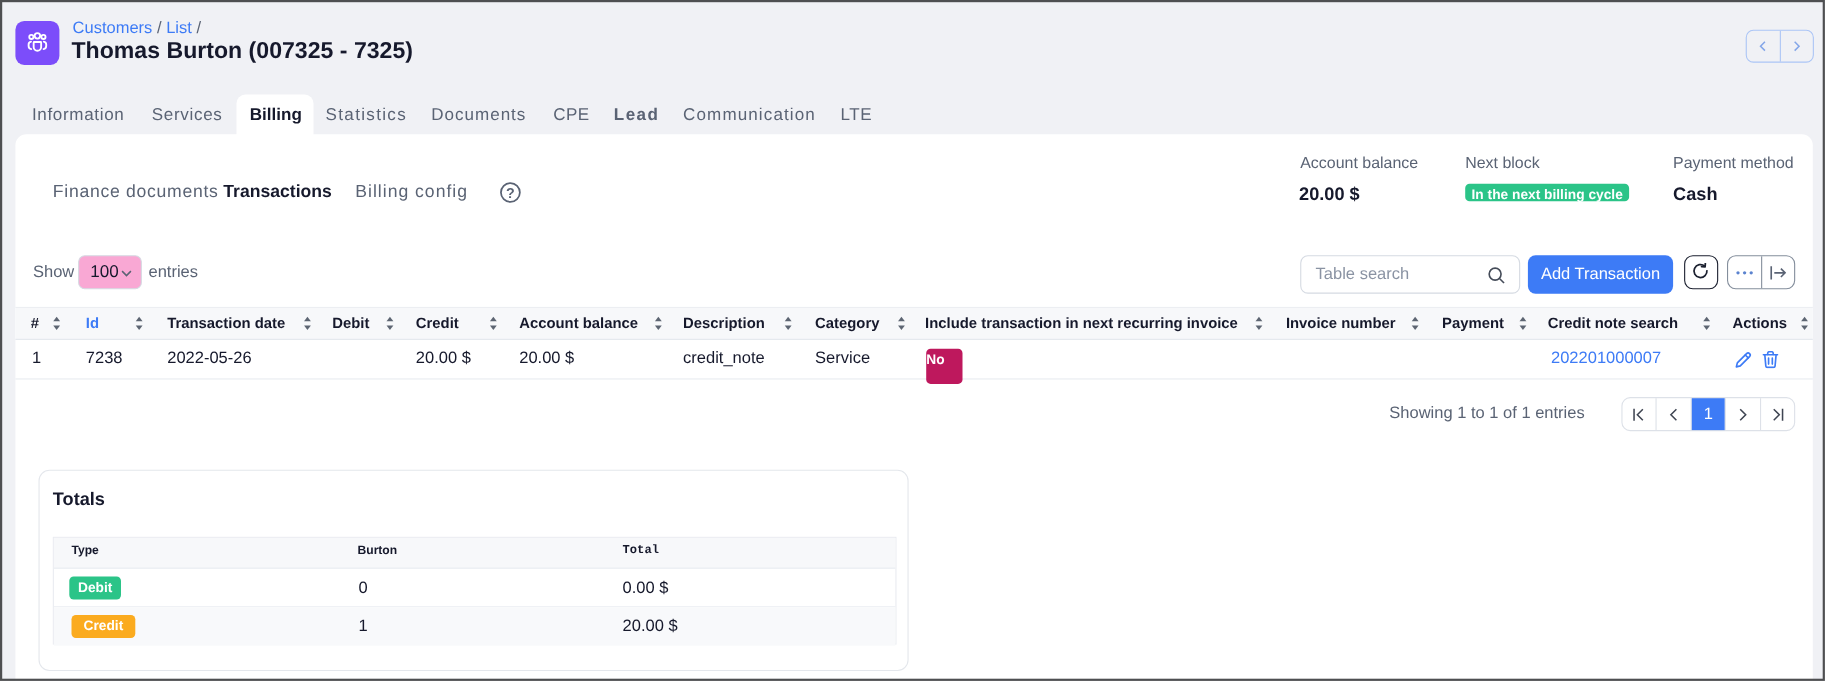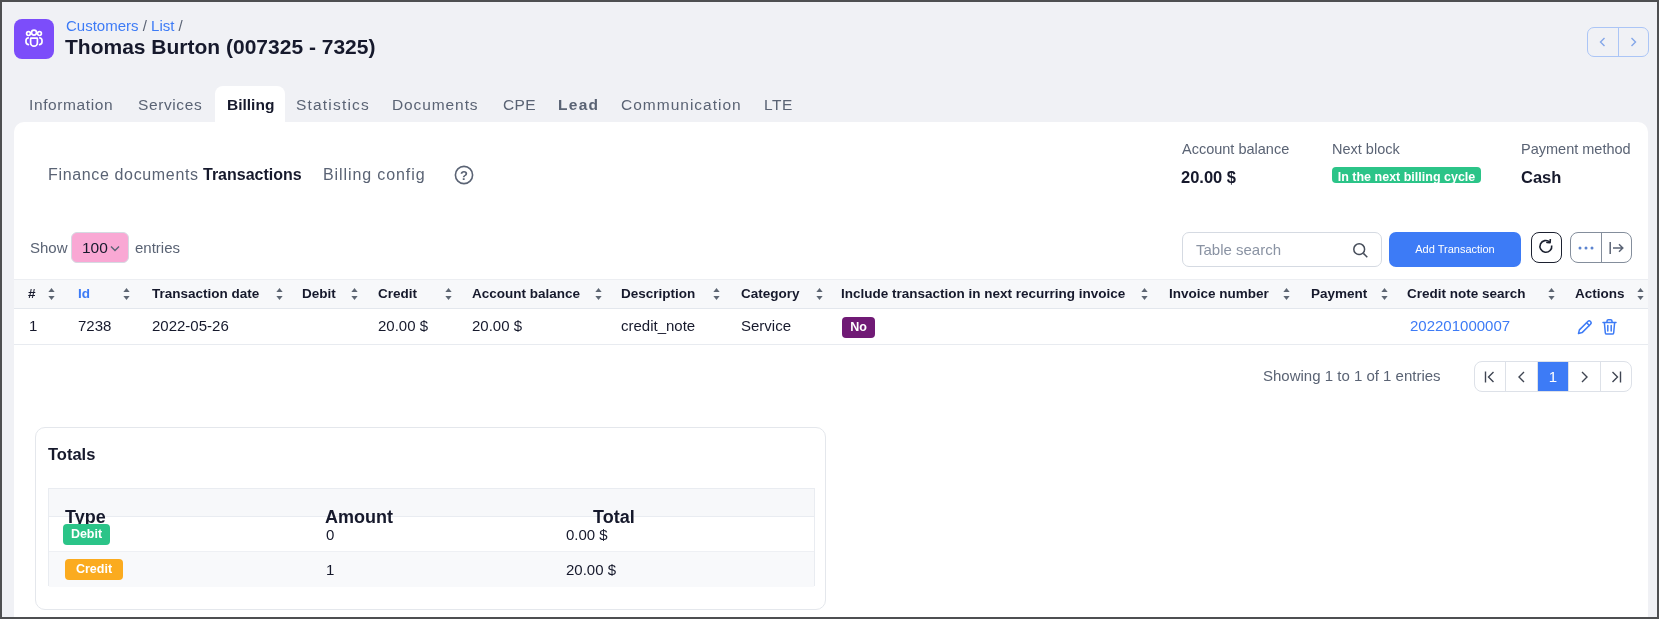--- a/index.html
+++ b/index.html
@@ -7,21 +7,21 @@
   body { font-family:"Liberation Sans", sans-serif; background:#fff; }
   #page { position:relative; width:1659px; height:619px; background:#f0f1f5; overflow:hidden; }
   .abs { position:absolute; }
   #frame { position:absolute; inset:0; border:2px solid #4e4f51; z-index:90; pointer-events:none; }
   .dark { color:#16192c; }
   .gray { color:#5a6374; }
   .blue { color:#3d7bf6; }
   .th { position:absolute; top:286px; font-size:13.5px; font-weight:700; color:#16192c; }
   .sort { position:absolute; top:287px; }
   .pcell { flex:1; display:flex; align-items:center; justify-content:center; }
-  .thh { position:absolute; top:6px; font-size:18px; font-weight:700;margin-top:12px; }
+  .thh { position:absolute; top:6px; font-size:11px; font-weight:700; }
 </style>
 </head>
 <body>
 <div id="page">
 
   <div class="abs" style="left:14px; top:19px; width:40px; height:40px; background:#7c4dfa; border-radius:8px;">
     <svg width="24" height="24" viewBox="0 0 24 24" style="position:absolute;left:8px;top:8px" fill="none" stroke="#fff" stroke-width="1.7" stroke-linecap="round" stroke-linejoin="round">
       <circle cx="12" cy="5.6" r="2.5"></circle>
       <circle cx="6.5" cy="6.6" r="1.9"></circle>
       <circle cx="17.5" cy="6.6" r="1.9"></circle>
@@ -85,21 +85,21 @@
   </div>
   <div class="abs gray" style="left:135px; top:239px; font-size:15px;">entries</div>
 
   <div class="abs" style="left:1182px; top:232px; width:200px; height:35px; border:1px solid #d5dae2; border-radius:7px; background:#fff;">
     <span style="position:absolute; left:13px; top:8px; font-size:15px; color:#8a93a3;">Table search</span>
     <svg style="position:absolute; right:12px; top:9px;" width="17" height="17" viewBox="0 0 17 17" fill="none" stroke="#454c59" stroke-width="1.5">
         <circle cx="7.2" cy="7.2" r="5.4"></circle>
         <path d="M11.4 11.4 L15.3 15.3"></path>
       </svg>
   </div>
-  <div class="abs" style="left:1389px; top:232px; width:132px; height:35px; background:#3d7bf6; border-radius:7px; color:#fff; font-size:11px; text-align:center; line-height:35px;">Add Transaction</div>
+  <div class="abs" style="left:1389px; top:232px; width:132px; height:35px; background:#3d7bf6; border-radius:7px; color:#fff; font-size:15px; text-align:center; line-height:35px;">Add Transaction</div>
   <div class="abs" style="left:1531px; top:232px; width:31px; height:31px; border:1.5px solid #1c2130; border-radius:8px; background:#fff;">
     <svg style="position:absolute; left:6px; top:6px;" width="16" height="16" viewBox="0 0 16 16" fill="none" stroke="#1c2130" stroke-width="1.6">
       <path d="M13.7 6.5 A5.9 5.9 0 1 1 11.8 3.0"></path>
       <path d="M12.3 0.4 L12.1 3.6 L8.9 3.4" stroke-linecap="round" stroke-linejoin="round"></path>
     </svg>
   </div>
   <div class="abs" style="left:1570px; top:232px; width:62px; height:31px; border:1px solid #848e9c; border-radius:8px; background:#fff; display:flex;">
     <div style="flex:1; border-right:1px solid #848e9c; display:flex; align-items:center; justify-content:center;">
         <svg width="16" height="4" viewBox="0 0 16 4">
           <circle cx="2" cy="2" r="1.5" fill="#5b83cf"></circle>
@@ -184,21 +184,21 @@
       <path d="M4.5 13 L1.4 9 H7.6 Z" fill="#5d6572"></path>
     </svg>
 
   <div class="abs dark" style="left:29px; top:317px; font-size:15px;">1</div>
   <div class="abs dark" style="left:78px; top:317px; font-size:15px;">7238</div>
   <div class="abs dark" style="left:152px; top:317px; font-size:15px;">2022-05-26</div>
   <div class="abs dark" style="left:378px; top:317px; font-size:15px;">20.00 $</div>
   <div class="abs dark" style="left:472px; top:317px; font-size:15px;">20.00 $</div>
   <div class="abs dark" style="left:621px; top:317px; font-size:15px;">credit_note</div>
   <div class="abs dark" style="left:741px; top:317px; font-size:15px;">Service</div>
-  <div class="abs" style="left:842px; top:317px; width:33px; height:21px; background:#701a75; border-radius:4px; color:#fff; font-size:12.5px; font-weight:700; text-align:center; line-height:20px;">No</div>
+  <div class="abs" style="left:842px; top:317px; width:33px; height:32px; background:#be185d; border-radius:4px; color:#fff; font-size:12.5px; font-weight:700; text-align:left; line-height:20px;">No</div>
   <div class="abs blue" style="left:1410px; top:317px; font-size:15px;">202201000007</div>
   <svg class="abs" style="left:1577px; top:319px;" width="16" height="16" viewBox="0 0 16 16" fill="none" stroke="#3d7bf6" stroke-width="1.5" stroke-linecap="round" stroke-linejoin="round">
     <path d="M1.5 14.5 l0.9-3.6 L10.8 2.5 a1.9 1.9 0 0 1 2.7 2.7 L5.1 13.6 l-3.6 0.9 z"></path>
     <path d="M9.6 3.7 l2.7 2.7"></path>
   </svg>
   <svg class="abs" style="left:1602px; top:319px;" width="15" height="16" viewBox="0 0 15 16" fill="none" stroke="#3d7bf6" stroke-width="1.5" stroke-linecap="round" stroke-linejoin="round">
     <path d="M1 3.5 h13"></path>
     <path d="M5 3.2 V2 a1.3 1.3 0 0 1 1.3-1.2 h2.4 A1.3 1.3 0 0 1 10 2 v1.2"></path>
     <path d="M2.4 3.8 l0.9 10 a1.4 1.4 0 0 0 1.4 1.2 h5.6 a1.4 1.4 0 0 0 1.4-1.2 l0.9-10"></path>
     <path d="M5.8 6.6 v5.4 M9.2 6.6 v5.4"></path>
@@ -229,22 +229,22 @@
           <path d="M3.5 2 L8.5 7 L3.5 12"></path>
         </svg>
       </div>
   </div>
 
   <div class="abs" style="left:35px; top:427px; width:791px; height:183px; background:#fff; border:1px solid #e4e7ec; border-radius:10px;"></div>
   <div class="abs dark" style="left:48px; top:445px; font-size:16.5px; font-weight:700;">Totals</div>
   <div class="abs" style="left:48px; top:488px; width:767px; height:98px; border:1px solid #e9ecf1;">
     <div style="height:28px; background:#f7f8fa; border-bottom:1px solid #e9ecf1; position:relative;">
       <span class="dark thh" style="left:16px;">Type</span>
-      <span class="dark thh" style="left:276px;">Amount</span>
-      <span class="dark thh" style="left:544px;">Total</span>
+      <span class="dark thh" style="left:276px;">Burton</span>
+      <span class="dark thh" style="left:517px;font-family:Liberation Mono, monospace;">Total</span>
     </div>
     <div style="height:35px; position:relative; border-bottom:1px solid #eef0f4;">
       <span class="abs" style="left:14px; top:7px; width:47px; height:21px; background:#2bc488; border-radius:4px; color:#fff; font-size:12.5px; font-weight:700; text-align:center; line-height:21px;">Debit</span>
       <span class="dark abs" style="left:277px; top:9px; font-size:15px;">0</span>
       <span class="dark abs" style="left:517px; top:9px; font-size:15px;">0.00 $</span>
     </div>
     <div style="height:35px; position:relative; background:#f8f9fb;">
       <span class="abs" style="left:16px; top:7px; width:58px; height:21px; background:#fbab1f; border-radius:4px; color:#fff; font-size:12.5px; font-weight:700; text-align:center; line-height:21px;">Credit</span>
       <span class="dark abs" style="left:277px; top:9px; font-size:15px;">1</span>
       <span class="dark abs" style="left:517px; top:9px; font-size:15px;">20.00 $</span>

